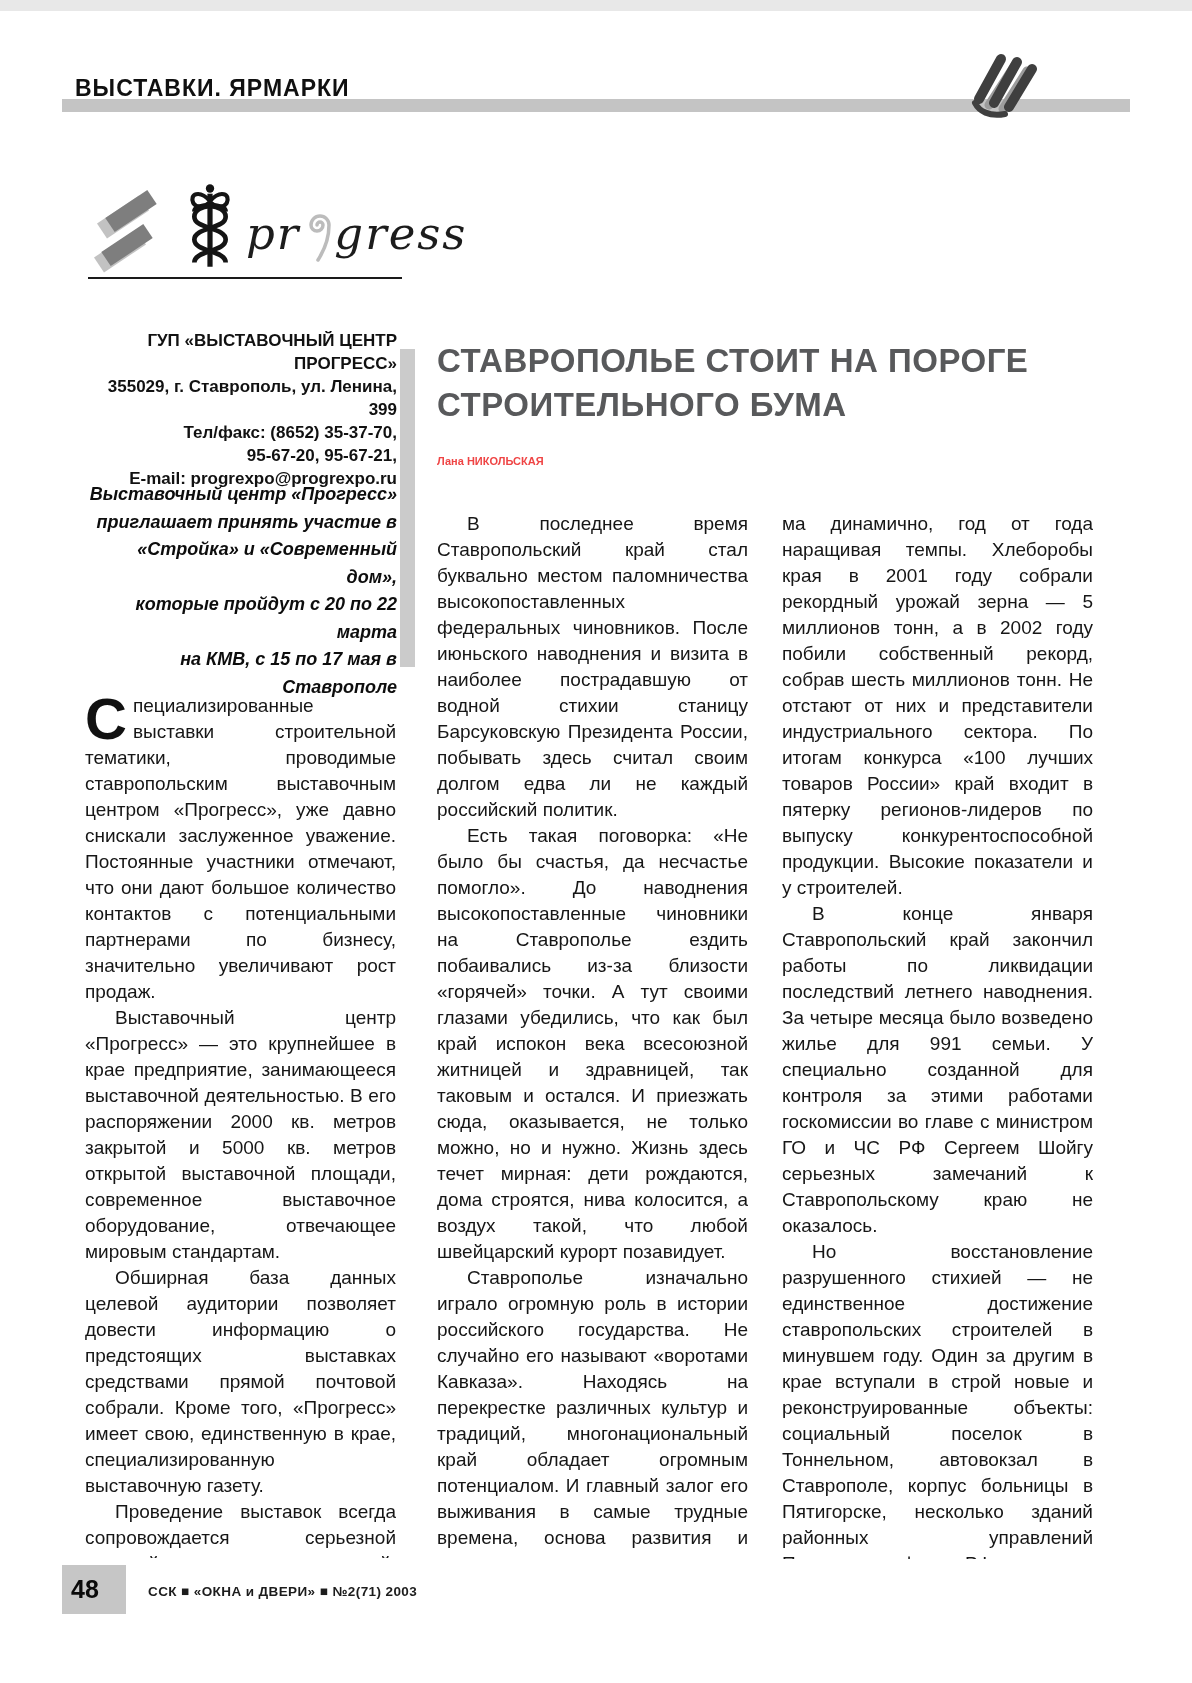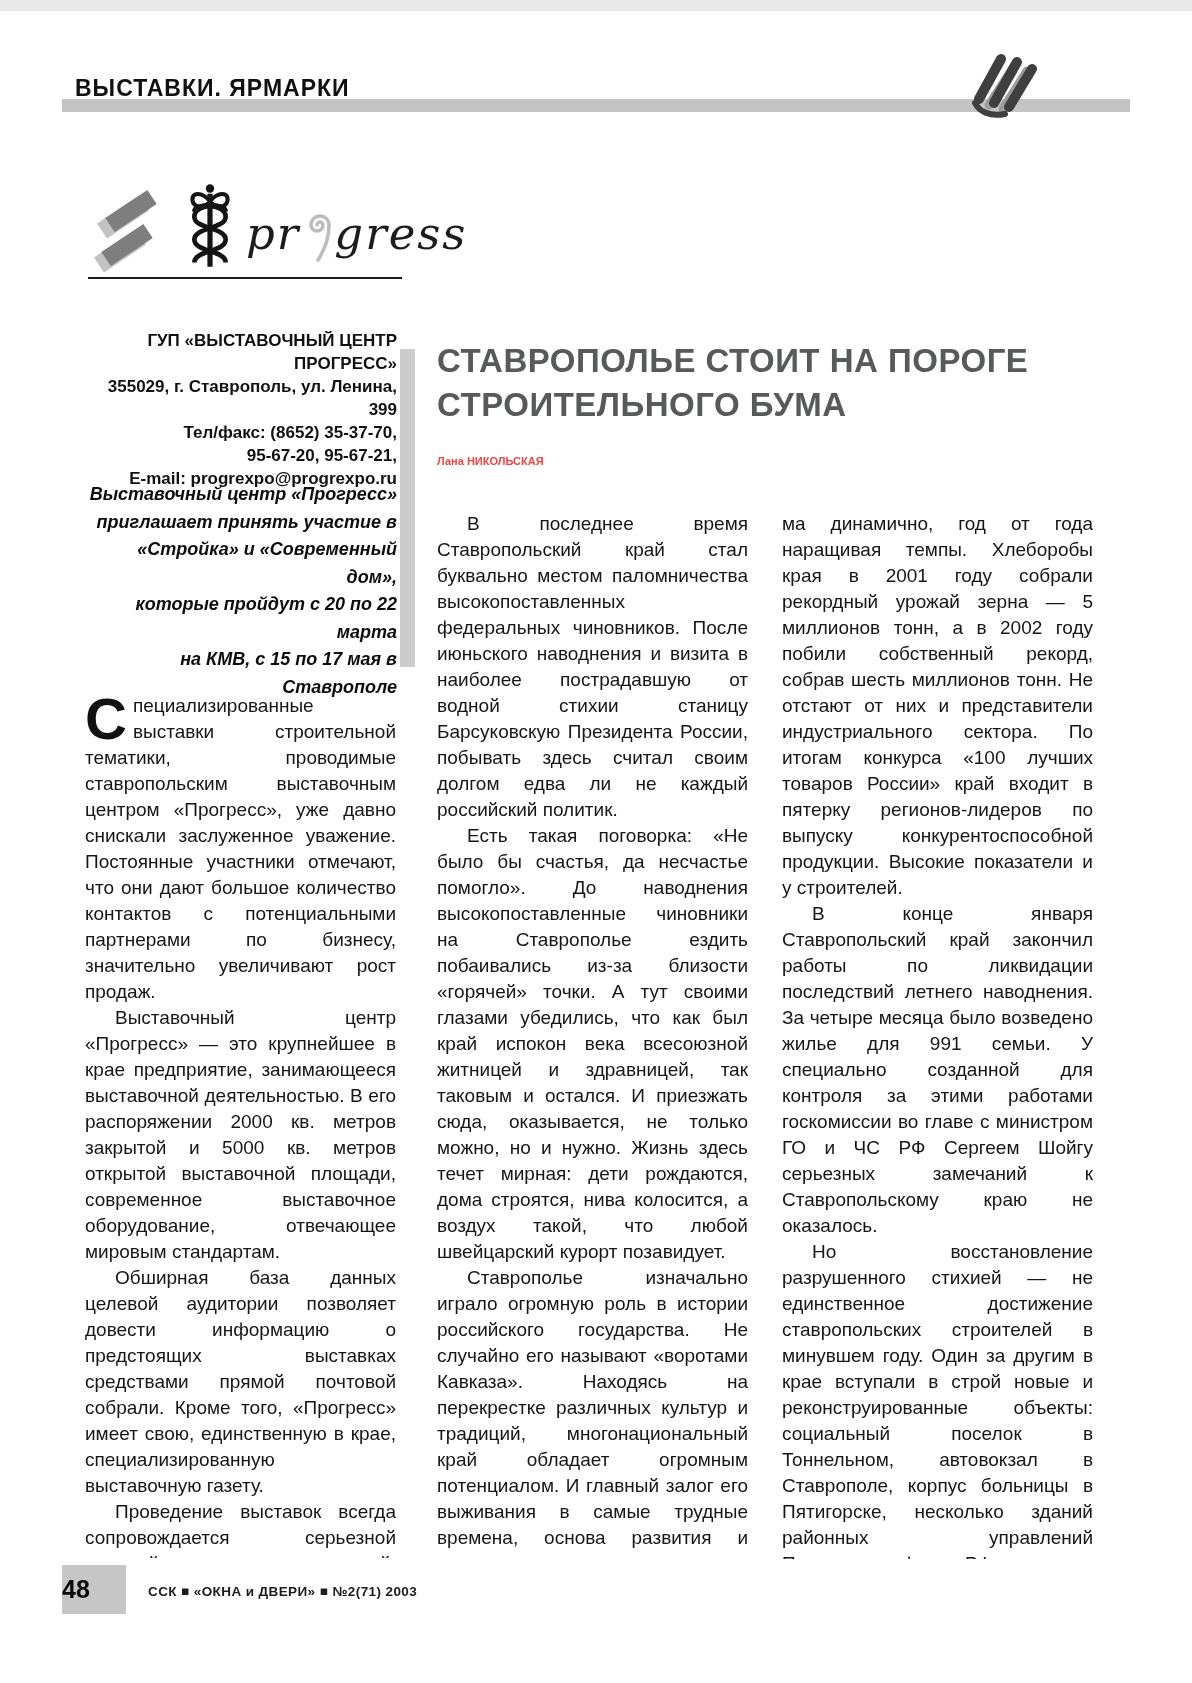--- a/index.html
+++ b/index.html
@@ -71,20 +71,21 @@
   .body-col p.no-indent { text-indent:0; }
   .dropcap {
     float:left; font-size:58px; line-height:45px; font-weight:bold;
     padding:3px 6px 0 0; color:#111;
   }
 
   
   .footer-pagebox {
     position:absolute; left:62px; top:1554px; width:64px; height:49px;
     background:#c6c6c6; display:flex; align-items:center;
+    padding-left:9px;
     font-size:25px; font-weight:bold; color:#0a0a0a;
   }
   .footer-journal {
     position:absolute; left:148px; top:1573px;
     font-size:13.5px; font-weight:bold; letter-spacing:0.4px; color:#1c1c1c;
   }
 </style>
 </head>
 <body>
 

